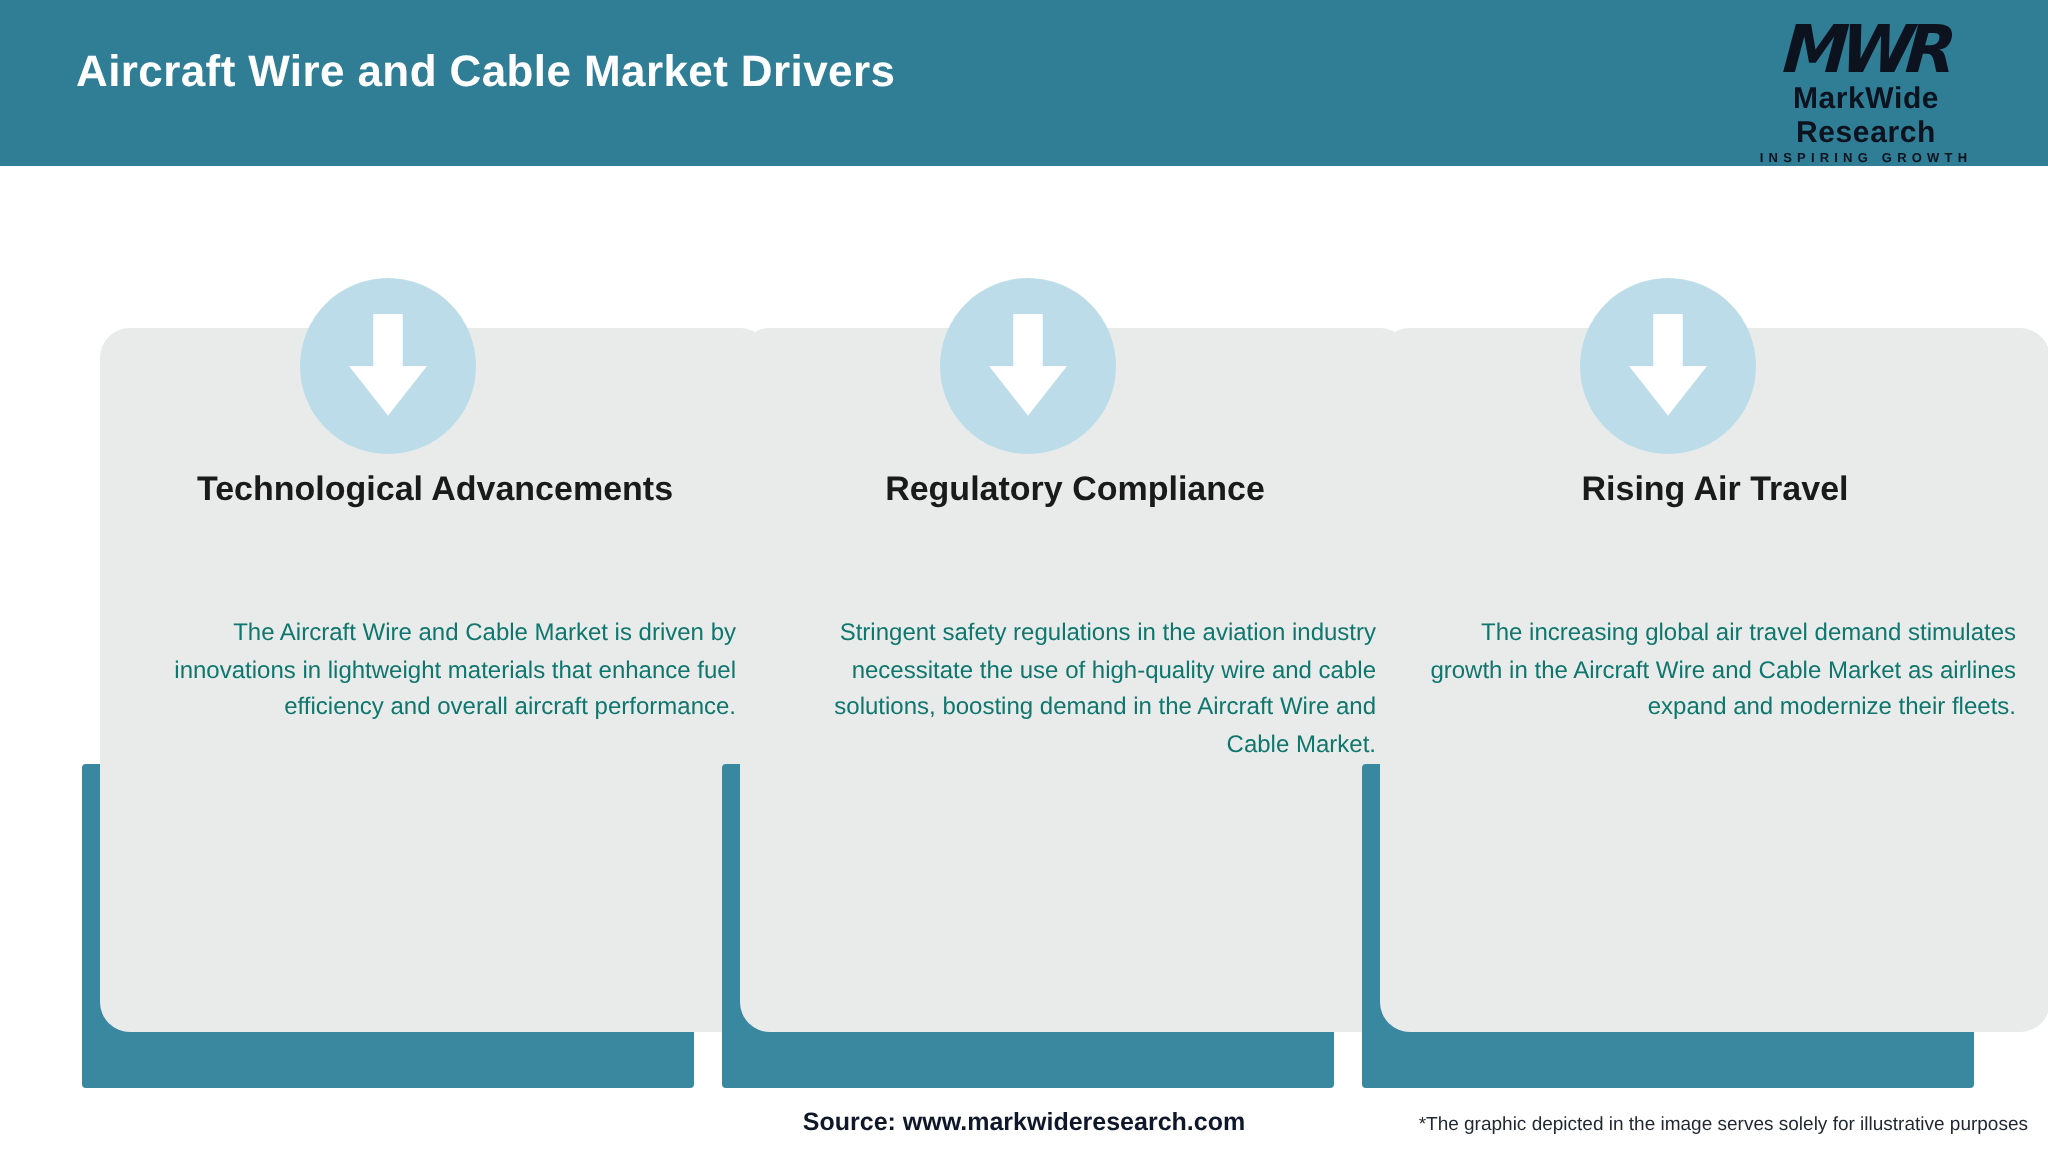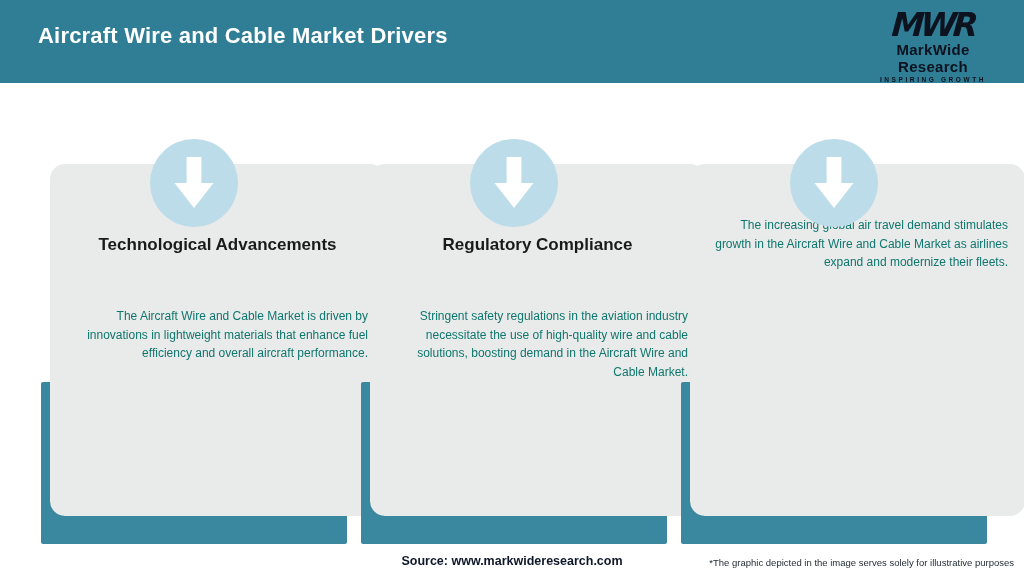--- a/index.html
+++ b/index.html
@@ -178,20 +178,21 @@
         <svg width="52" height="62" viewBox="0 0 24 28" aria-hidden="true">
           <polygon points="8.6,2 15.4,2 15.4,14 21,14 12,25.5 3,14 8.6,14" fill="#FFFFFF"></polygon>
         </svg>
       </span>
     </div>
   </div>
 
   <div class="card-wrap pos-2">
     <div class="teal-band"></div>
     <div class="card">
+      <div class="card-title">Rising Air Travel</div>
       <div class="card-body">The increasing global air travel demand stimulates growth in the Aircraft Wire and Cable Market as airlines expand and modernize their fleets.</div>
     </div>
     <div class="circle">
       <span>
         <svg width="52" height="62" viewBox="0 0 24 28" aria-hidden="true">
           <polygon points="8.6,2 15.4,2 15.4,14 21,14 12,25.5 3,14 8.6,14" fill="#FFFFFF"></polygon>
         </svg>
       </span>
     </div>
   </div>

